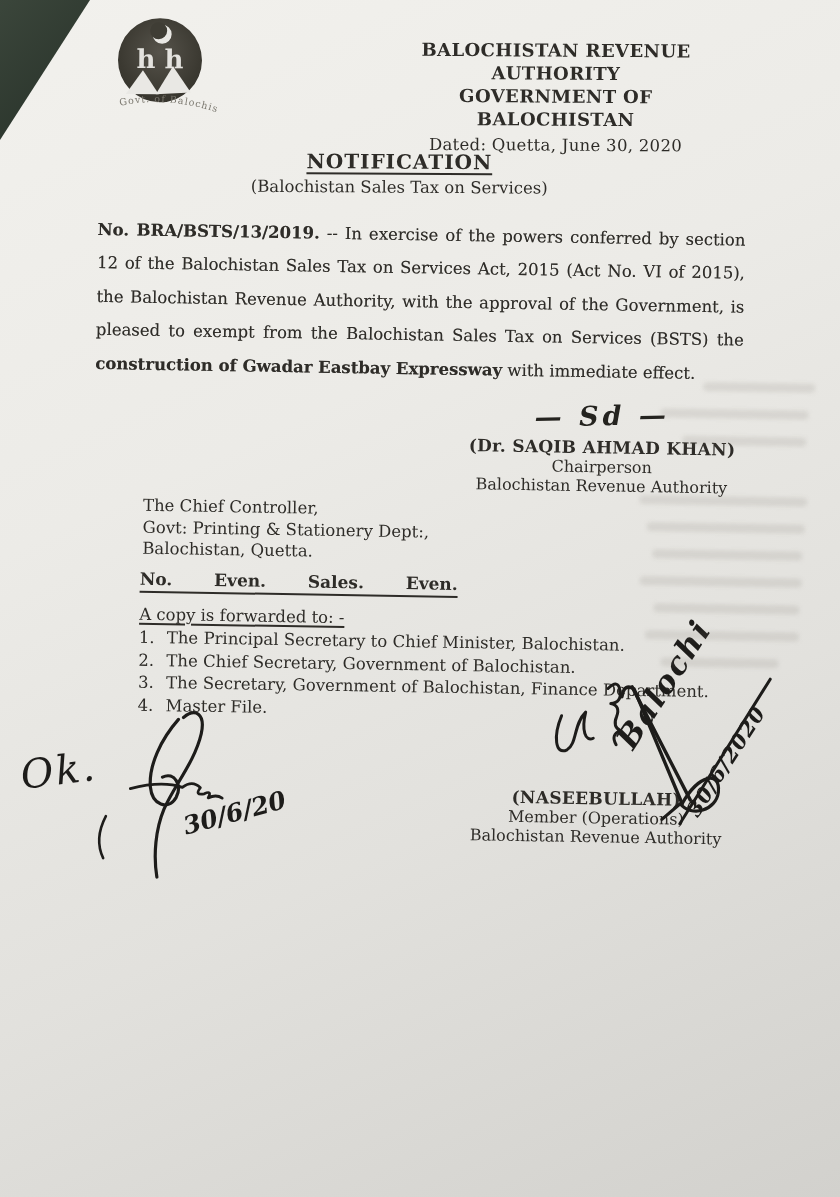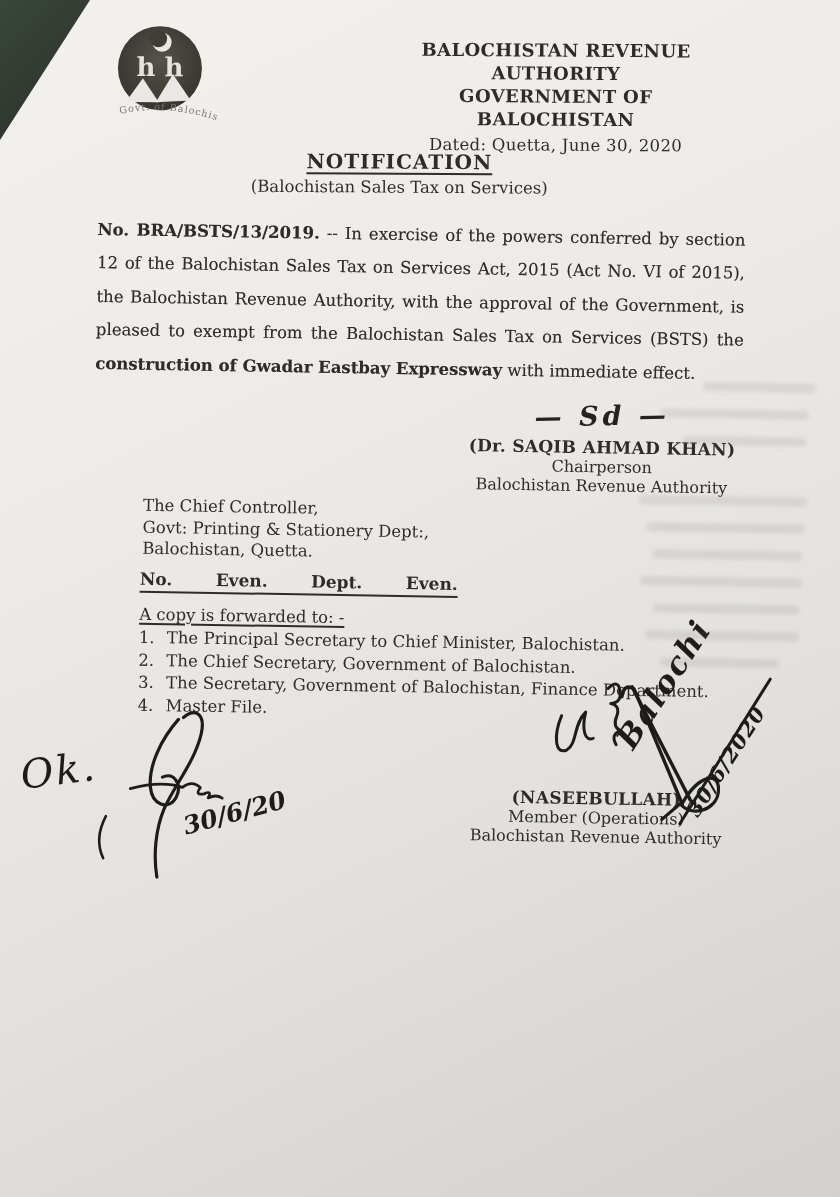--- a/index.html
+++ b/index.html
@@ -17,21 +17,21 @@
     background:linear-gradient(135deg,#3b463b 0%,#2c362d 60%,#222a23 100%);
   }
   .desk-corner-edge{
     left:-4px;top:-6px;width:120px;height:170px;
     clip-path:polygon(0 0,96px 0,0 150px);
     background:rgba(0,0,0,0.12);
     filter:blur(3px);
   }
   
   .header-group{transform:rotate(0.35deg);transform-origin:120px 60px;}
-  .logo-wrap{left:96px;top:24px;width:140px;height:104px;}
+  .logo-wrap{left:96px;top:16px;width:140px;height:104px;}
   .header-text{
     left:378px;top:36px;width:356px;text-align:center;
   }
   .org-line{font-weight:bold;font-size:18px;letter-spacing:0.4px;line-height:23px;}
   .dated-line{font-size:16.5px;margin-top:5px;letter-spacing:0.3px;}
   .notif-head{left:235px;top:148px;width:330px;text-align:center;}
   .notif-title{
     font-weight:bold;font-size:20px;letter-spacing:1px;
     text-decoration:underline;text-decoration-thickness:2px;text-underline-offset:4px;
   }
@@ -160,21 +160,21 @@
 
     <div class="abs addressee">
       <div>The Chief Controller,</div>
       <div>Govt: Printing &amp; Stationery Dept:,</div>
       <div>Balochistan, Quetta.</div>
     </div>
 
     <div class="abs ref-row">
       <span>No.</span>
       <span>Even.</span>
-      <span>Dept.</span>
+      <span>Sales.</span>
       <span>Even.</span>
     </div>
 
     <div class="abs copy-block">
       <div class="copy-heading">A copy is forwarded to: -</div>
       <ul class="copy-list">
         <li>
           <span class="copy-num">1.</span>
           <span>The Principal Secretary to Chief Minister, Balochistan.</span>
         </li>

